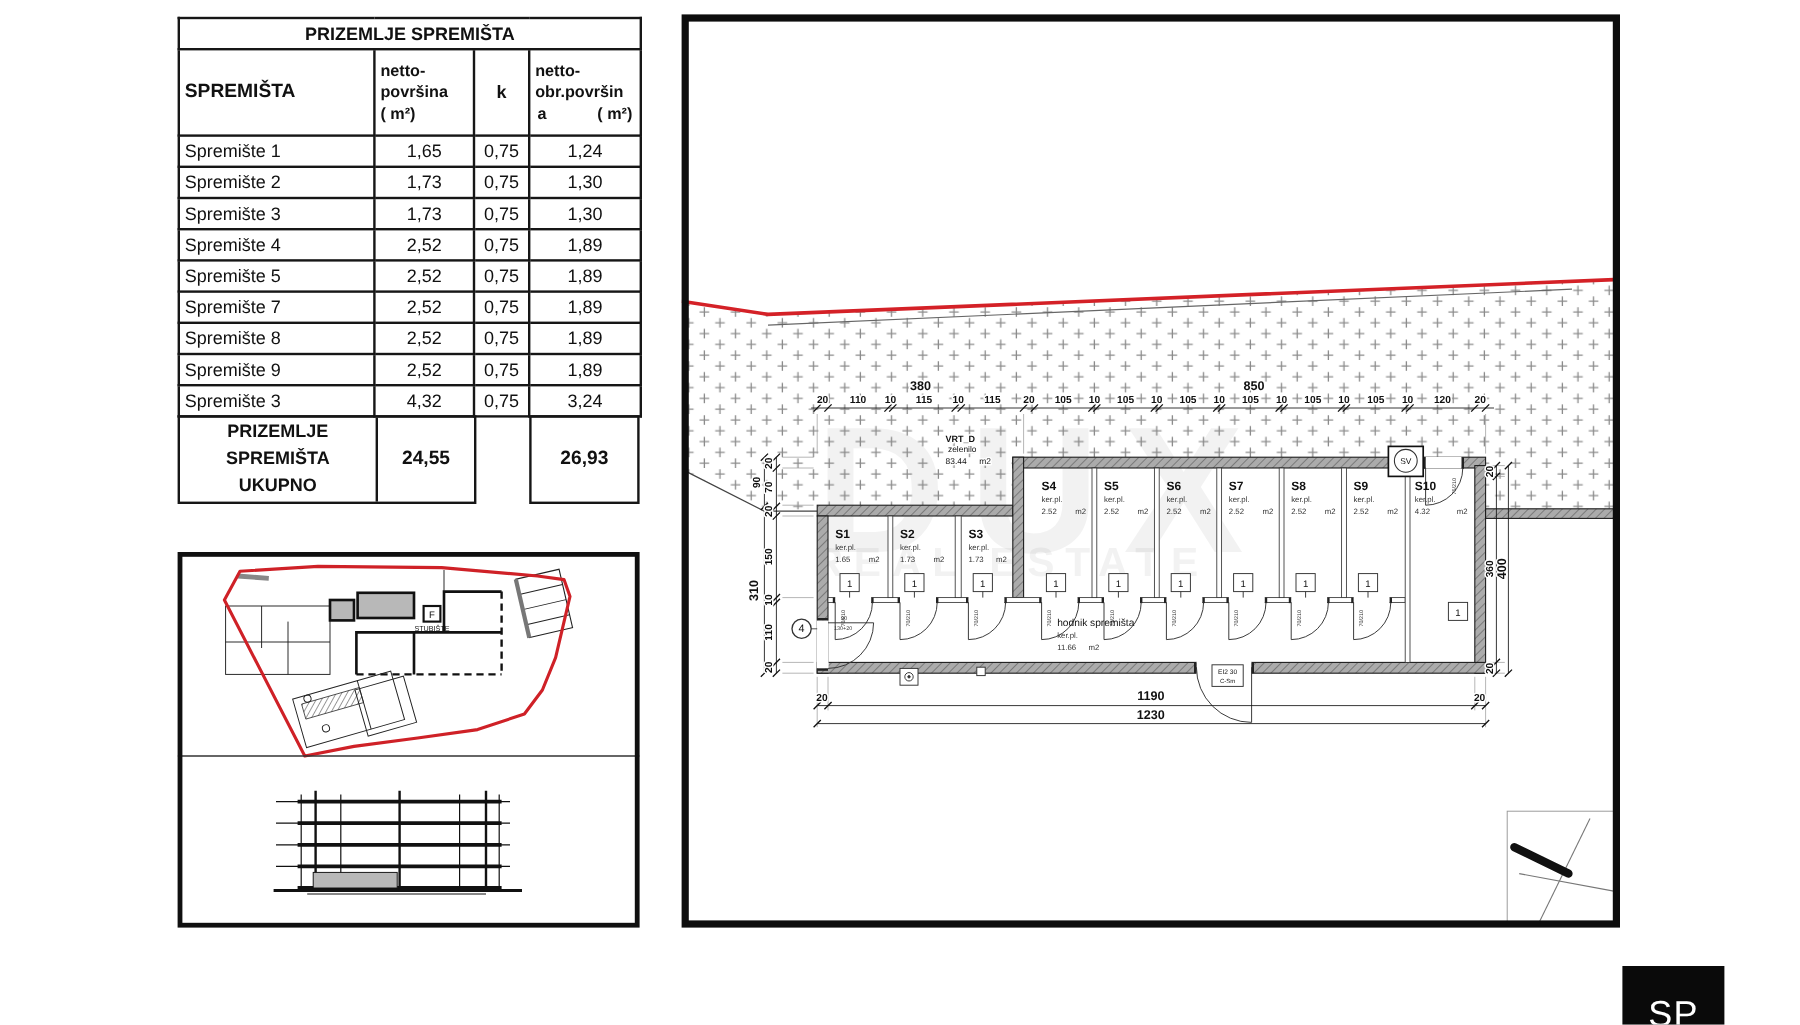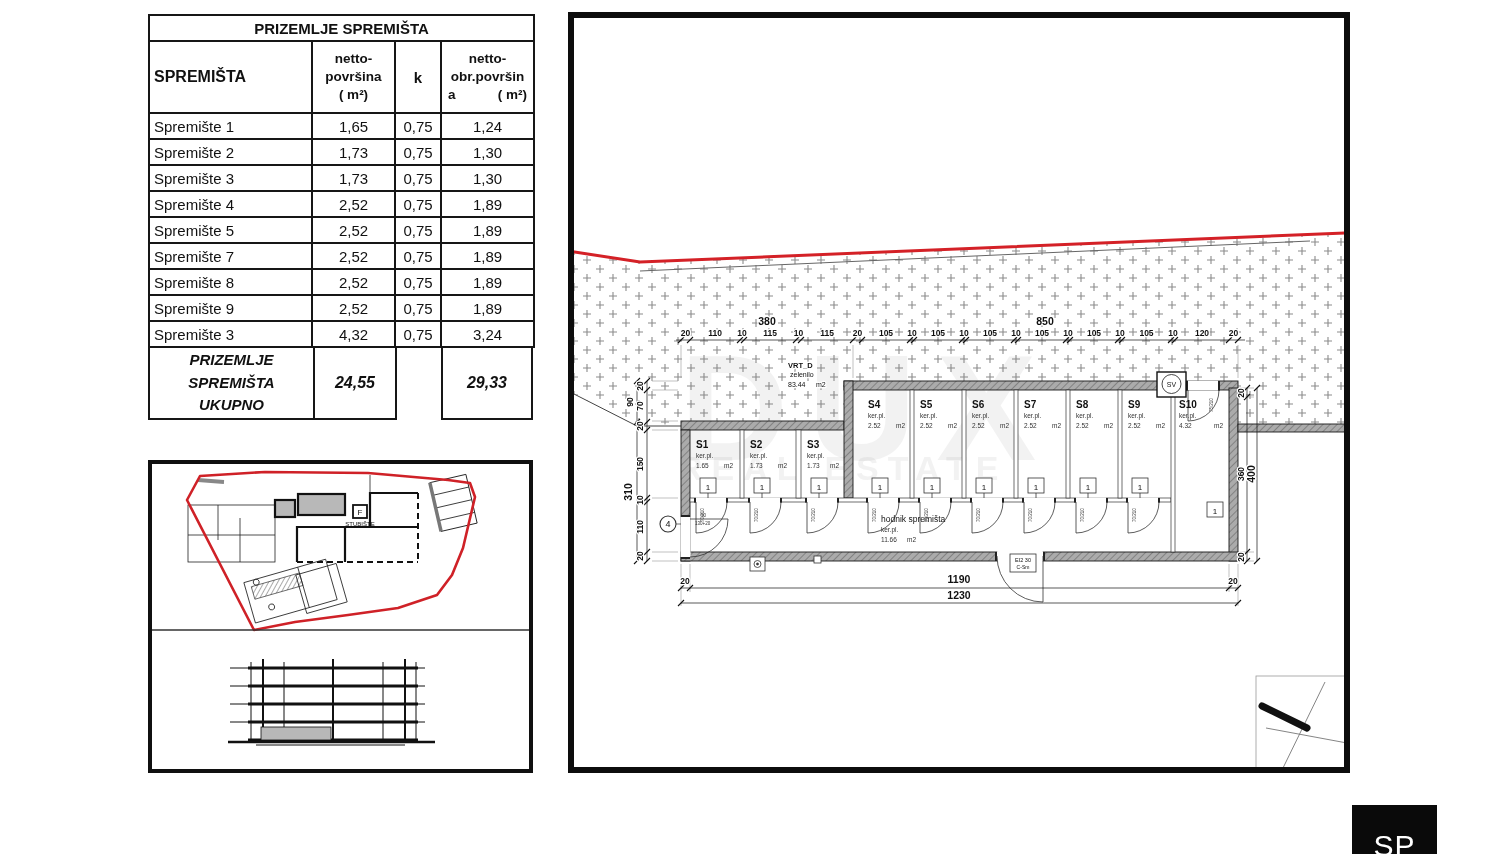--- a/index.html
+++ b/index.html
@@ -5,28 +5,28 @@
   html,body{margin:0;padding:0;background:#fff;}
   #canvas{position:relative;width:1500px;height:854px;background:#fff;overflow:hidden;
           font-family:"Liberation Sans",sans-serif;color:#111;}
   
   #tablewrap{position:absolute;left:148px;top:14px;width:385px;}
   table.area{border-collapse:collapse;width:385px;table-layout:fixed;}
   table.area td,table.area th{border:2px solid #161616;padding:0 4px;overflow:hidden;}
   table.area .title{font-weight:bold;font-size:15px;text-align:center;height:24px;border-bottom:2px solid #161616;}
   table.area th{height:70px;font-weight:bold;vertical-align:middle;}
   th.h-name{text-align:left;font-size:16px;}
-  .hsmall{font-size:13.5px;line-height:1.35;text-align:center;font-weight:bold;}
+  .hsmall{font-size:13.5px;line-height:1.35;text-align:left;font-weight:bold;}
   .hline3{display:flex;justify-content:space-between;padding:0 2px;}
   th.h-k{font-size:15px;text-align:center;}
   table.area td.cell{height:24px;font-size:15px;}
   td.c-name{text-align:left;margin-left:12px;}
   td.c-num{text-align:center;}
   .totalrow{display:flex;width:385px;height:74px;margin-top:-2px;}
-  .tbox{border:2.5px solid #161616;display:flex;box-sizing:border-box;font-style:italic;}
+  .tbox{border:2.5px solid #161616;display:flex;box-sizing:border-box;}
   .tbox-a{width:249px;}
   .tbox-a .tname{width:163px;display:flex;flex-direction:column;justify-content:center;
                  align-items:center;font-weight:bold;font-size:15px;line-height:1.5;border-right:2px solid #161616;}
   .tbox-a .tval{flex:1;display:flex;align-items:center;justify-content:center;font-weight:bold;font-size:16px;}
   .tgap{width:44px;}
   .tbox-b{width:92px;align-items:center;justify-content:center;font-weight:bold;font-size:16px;}
   
   .frame{position:absolute;box-sizing:border-box;pointer-events:none;}
   #siteframe{left:148px;top:460px;width:385px;height:313px;border:4px solid #101010;}
   #mainframe{left:568px;top:12px;width:782px;height:761px;border:6px solid #0d0d0d;}
@@ -139,21 +139,21 @@
     <div class="totalrow">
       <div class="tbox tbox-a">
         <div class="tname">
           <div>PRIZEMLJE</div>
             <div>SPREMIŠTA</div>
             <div>UKUPNO</div>
         </div>
         <div class="tval">24,55</div>
       </div>
       <div class="tgap"></div>
-      <div class="tbox tbox-b">29,33</div>
+      <div class="tbox tbox-b">26,93</div>
     </div>
   </div>
 
   <svg id="sitesvg" width="385" height="313" viewBox="0 0 385 313">
     <defs>
       <pattern id="dh" width="4" height="4" patternUnits="userSpaceOnUse" patternTransform="rotate(45)">
         <line x1="0" y1="0" x2="0" y2="4" stroke="#555" stroke-width="1"></line>
       </pattern>
     </defs>
 

